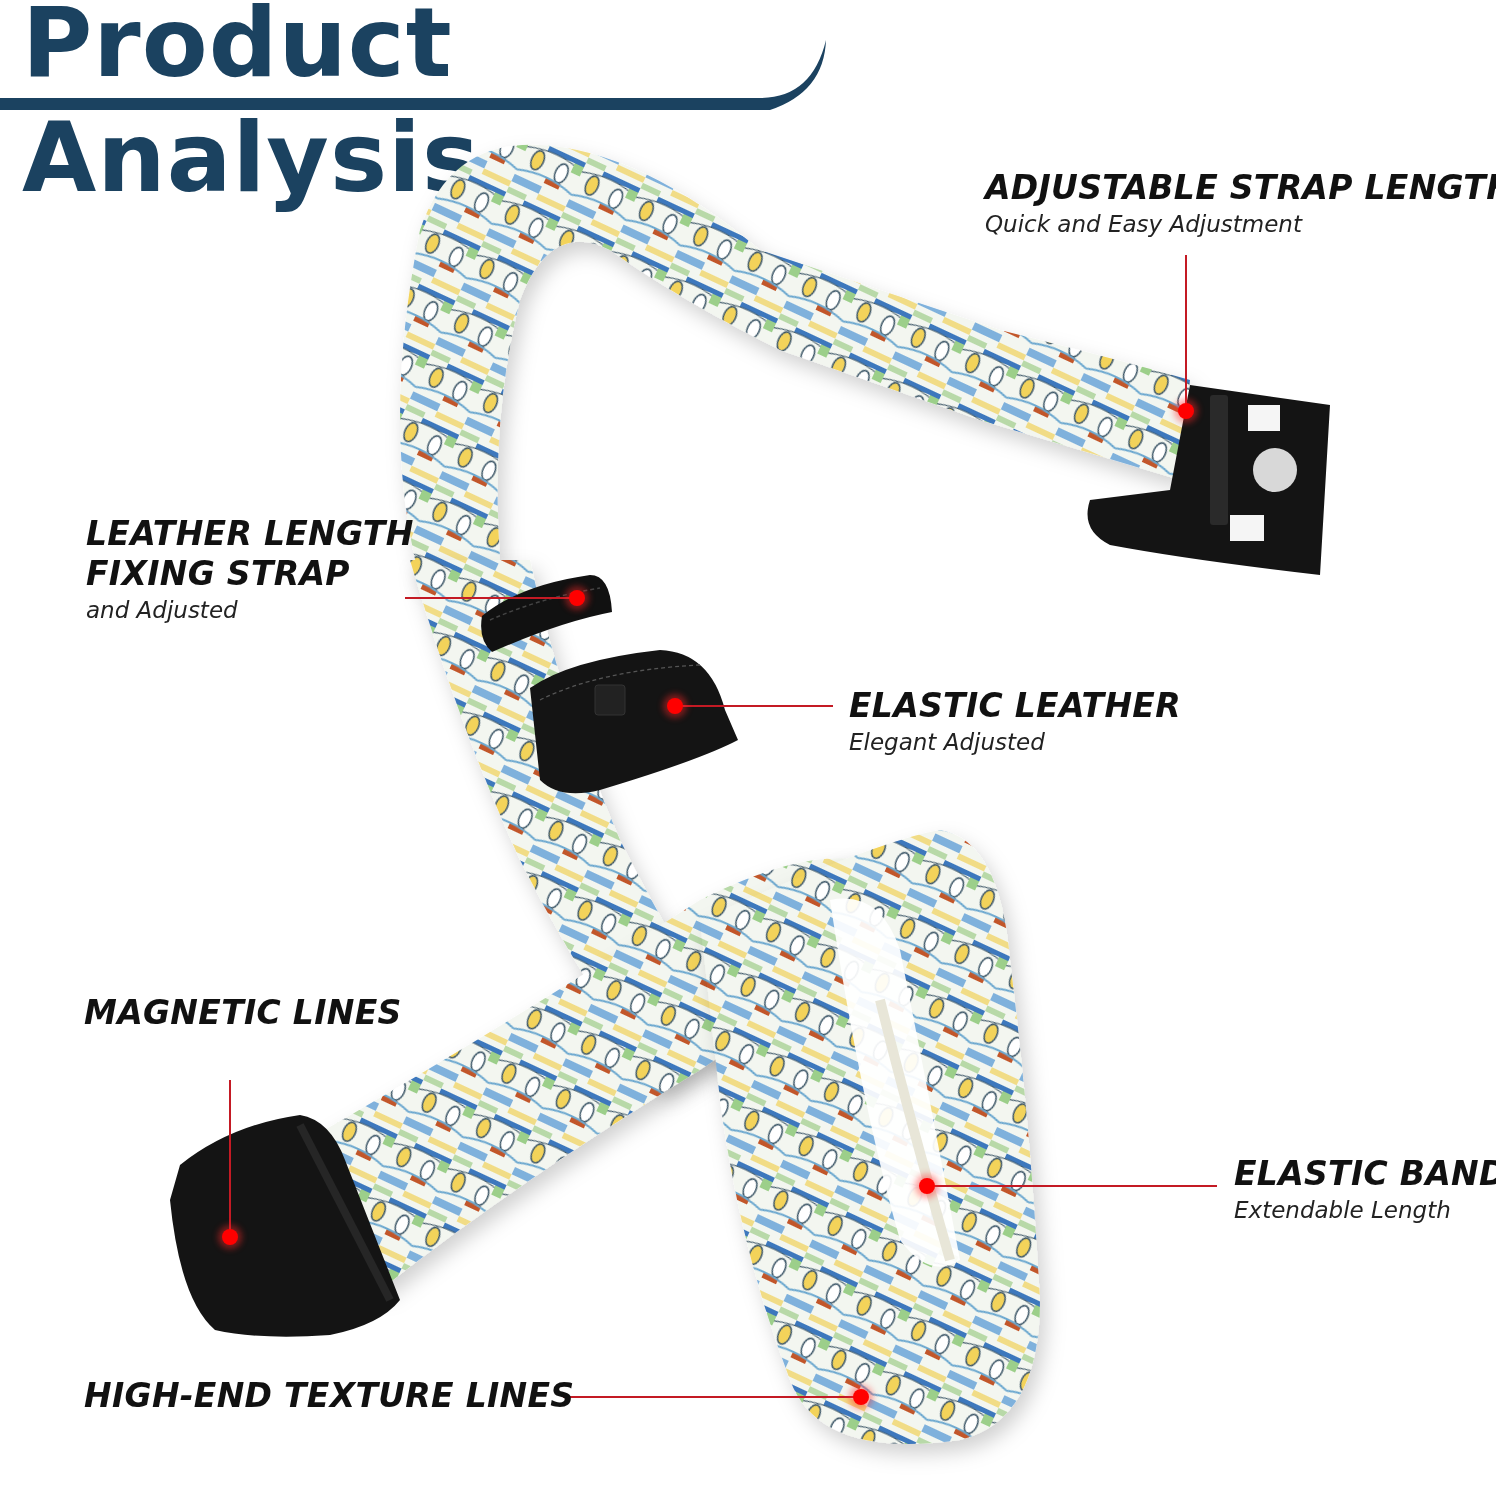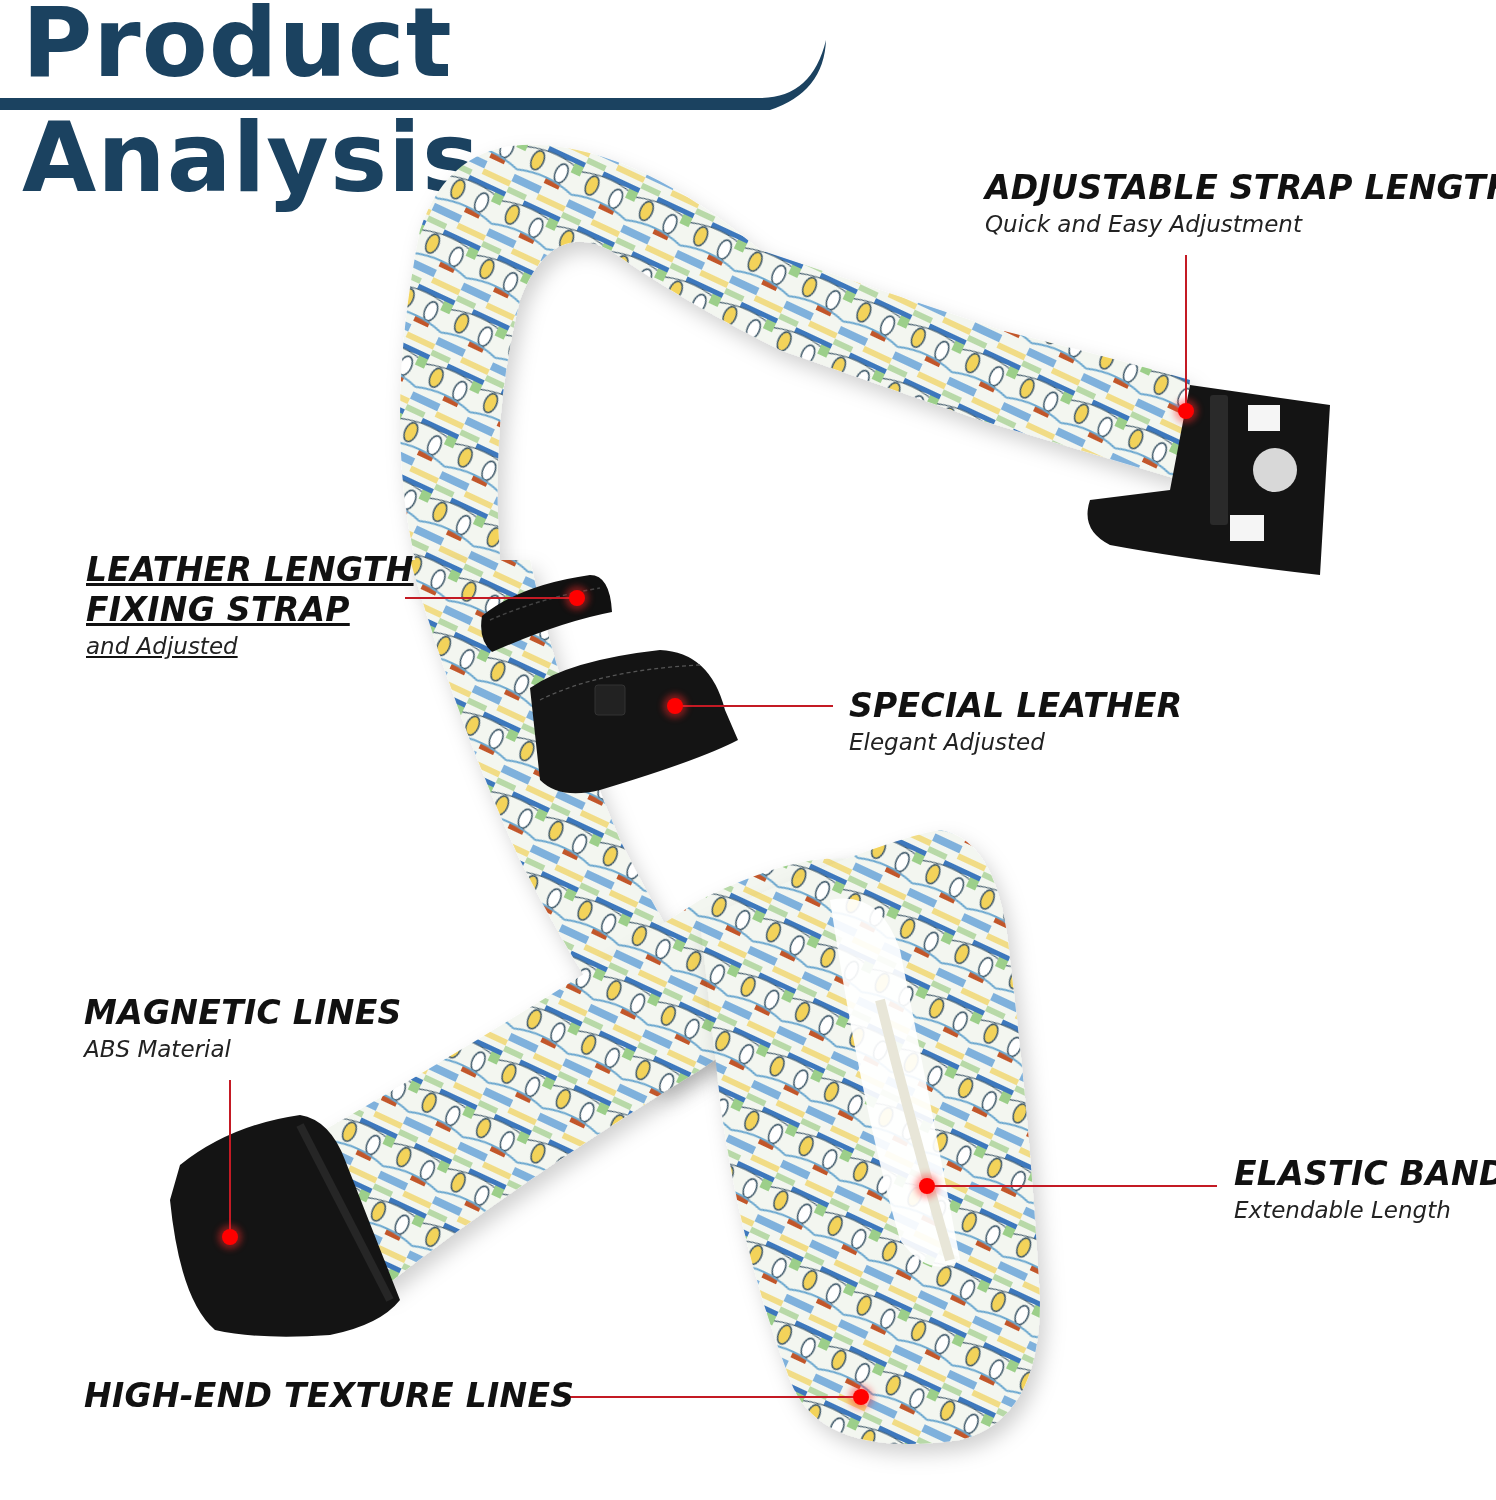--- a/index.html
+++ b/index.html
@@ -110,34 +110,33 @@
 <div class="dot" style="left:927px;top:1186px;"></div>
 
 <div class="leader" style="left:563px;top:1396px;width:298px;height:2px;"></div>
 <div class="dot" style="left:861px;top:1397px;"></div>
 
 <div class="callout" style="left:985px;top:168px;">
   <div class="head">ADJUSTABLE STRAP LENGTH</div>
   <div class="sub">Quick and Easy Adjustment</div>
 </div>
 
-<div class="callout" style="left:86px;top:550px;text-decoration:underline;">
+<div class="callout" style="left:86px;top:514px;">
   <div class="head">LEATHER LENGTH</div>
   <div class="head" style="margin-bottom:0;">FIXING STRAP</div>
   <div class="sub">and Adjusted</div>
 </div>
 
 <div class="callout" style="left:849px;top:686px;">
-  <div class="head">SPECIAL LEATHER</div>
+  <div class="head">ELASTIC LEATHER</div>
   <div class="sub">Elegant Adjusted</div>
 </div>
 
 <div class="callout" style="left:84px;top:993px;">
   <div class="head">MAGNETIC LINES</div>
-  <div class="sub">ABS Material</div>
 </div>
 
 <div class="callout" style="left:1234px;top:1154px;">
   <div class="head">ELASTIC BAND</div>
   <div class="sub">Extendable Length</div>
 </div>
 
 <div class="callout" style="left:84px;top:1376px;">
   <div class="head">HIGH-END TEXTURE LINES</div>
 </div>

